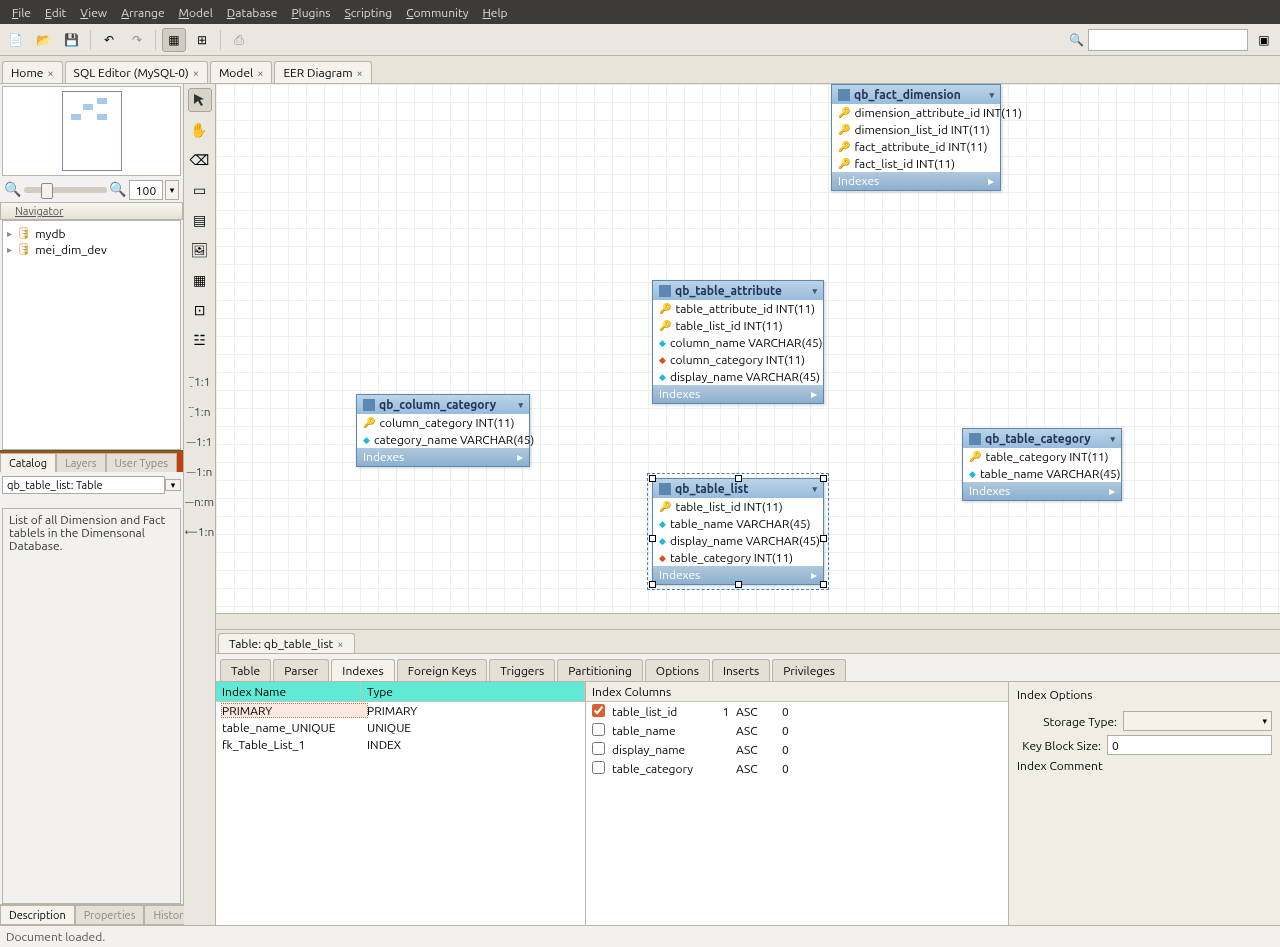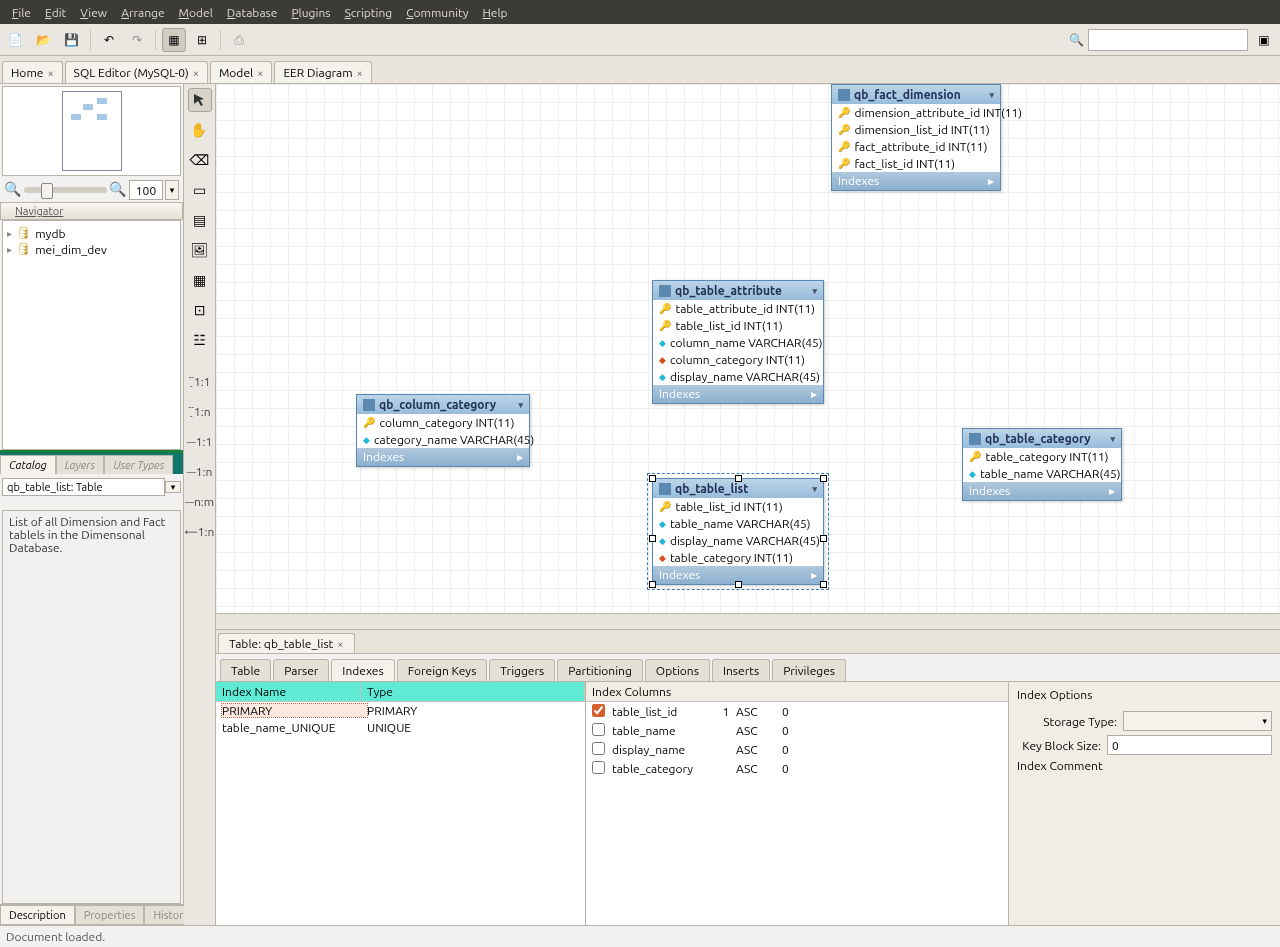--- a/index.html
+++ b/index.html
@@ -25,21 +25,21 @@
 .zoomrow .zicn { width:18px; height:18px; font-size:14px; text-align:center; }
 .zoomrow .slider { flex:1; height:6px; background:#d0ccc2; border-radius:3px; position:relative;}
 .zoomrow .slider::after{content:"";position:absolute;left:20%;top:-4px;width:10px;height:14px;background:#f4f2eb;border:1px solid #888;border-radius:2px;}
 .zoomrow input { width: 34px; height: 20px; border: 1px solid #b0aca2; text-align:center; }
 .zoomrow .drop { width:14px;height:20px;border:1px solid #b0aca2;background:#f4f2eb;font-size:9px;display:flex;align-items:center;justify-content:center;}
 .pheader { background: linear-gradient(#f8f6f0,#e4e0d6); border: 1px solid #b8b4aa; padding: 2px 14px; font-size: 11px; color:#555;text-decoration:underline;}
 .catalog { background:#fff; border:1px solid #b8b4aa; margin:0 2px; height: 230px; padding:4px;}
 .catalog .dbitm { display:flex; align-items:center; gap:4px; padding:1px 0;}
 .catalog .dbitm .tri { font-size:10px; color:#888;}
 .catalog .dbitm .db { color:#c8a030;}
-.subtabs { display:flex; border-top:3px solid #15803d; background:#0f766e;font-style:italic; }
+.subtabs { display:flex; border-top:1px solid #15803d; background:#c2410c; }
 .subtabs .st { padding:3px 8px; font-size:11px; border:1px solid #b8b4aa; border-bottom:none; background:#f4f2eb; margin-top:2px;}
 .subtabs .st.inactive { background:#e4e0d6; color:#888;}
 .propsel { display:flex; margin:4px 2px 14px 2px;align-items:center;}
 .propsel .sel { flex:1; border:1px solid #b0aca2; background:#fff; padding:2px 4px; font-size:11px;}
 .propsel .dd { width:16px; border:1px solid #b0aca2; background:#f4f2eb; display:flex;align-items:center;justify-content:center;font-size:9px;}
 .desc { padding: 4px 6px; font-size:12px; color:#333; flex:1; background:#f2f1f0; border:1px solid #b8b4aa; margin:0 2px;}
 .bottabs { display:flex; border-top:1px solid #b8b4aa; }
 .bottabs .st { padding:3px 8px; font-size:11px; border:1px solid #b8b4aa; background:#f4f2eb;}
 .bottabs .st.inactive { background:#e4e0d6; color:#888;}
 .toolcol { width: 32px; background: #eae7e0; border-right:1px solid #b8b4aa; display:flex; flex-direction:column; align-items:center; padding-top:4px; gap:6px;}
@@ -395,20 +395,24 @@
               <span>Type</span>
             </div>
           <div class="irow sel">
               <span>PRIMARY</span>
               <span>PRIMARY</span>
             </div>
           <div class="irow">
               <span>table_name_UNIQUE</span>
               <span>UNIQUE</span>
             </div>
+          <div class="irow">
+              <span>fk_Table_List_1</span>
+              <span>INDEX</span>
+            </div>
         </div>
         <div class="idxcols">
           <div class="title">Index Columns</div>
           <div class="crow">
               <span class="c-cb"><input type="checkbox" checked="" style=""></span>
               <span class="c-col">table_list_id</span>
               <span class="c-n">1</span>
               <span class="c-ord">ASC</span>
               <span class="c-len">0</span>
             </div>

